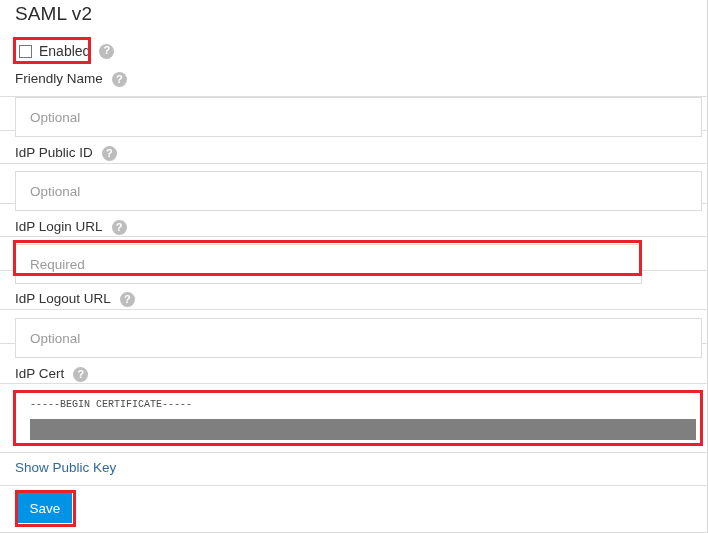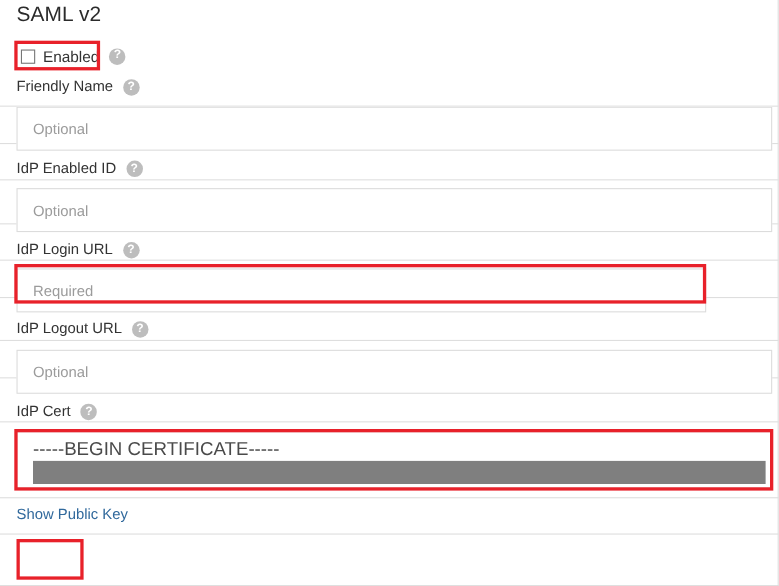--- a/index.html
+++ b/index.html
@@ -132,24 +132,24 @@
     width: 687px;
     height: 52px;
     border: 1px solid #dcdcdc;
     background: #ffffff;
     overflow: hidden;
   }
   .cert-line {
     position: absolute;
     left: 14px;
     top: 6px;
-    font-size: 17px;
+    font-size: 10px;
     color: #4a4a4a;
     white-space: nowrap;
-    font-family: Liberation Sans, sans-serif;
+    font-family: Liberation Mono, monospace;
   }
   .cert-redaction {
     position: absolute;
     left: 14px;
     top: 26px;
     width: 666px;
     height: 21px;
     background: #7f7f7f;
   }
 
@@ -224,21 +224,21 @@
 
   <div id="fields-host">
       <div class="field-label" style="top: 72px;">
         <span class="lbl-text">Friendly Name</span>
         <span class="help-icon">
           <span>?</span>
         </span>
       </div>
       <input type="text" class="text-input" placeholder="Optional" style="top: 97px;">
       <div class="field-label" style="top: 146px;">
-        <span class="lbl-text">IdP Enabled ID</span>
+        <span class="lbl-text">IdP Public ID</span>
         <span class="help-icon">
           <span>?</span>
         </span>
       </div>
       <input type="text" class="text-input" placeholder="Optional" style="top: 171px;">
       <div class="field-label" style="top: 220px;">
         <span class="lbl-text">IdP Login URL</span>
         <span class="help-icon">
           <span>?</span>
         </span>
@@ -260,19 +260,20 @@
       </span>
   </div>
 
   <div class="cert-box">
     <div class="cert-line">-----BEGIN CERTIFICATE-----</div>
     <div class="cert-redaction"></div>
   </div>
 
   <a class="link">Show Public Key</a>
 
+  <button class="save-btn">Save</button>
 
   <div class="hl hl-enabled"></div>
   <div class="hl hl-login"></div>
   <div class="hl hl-cert"></div>
   <div class="hl hl-save"></div>
 
 </div>
 
 </body></html>

